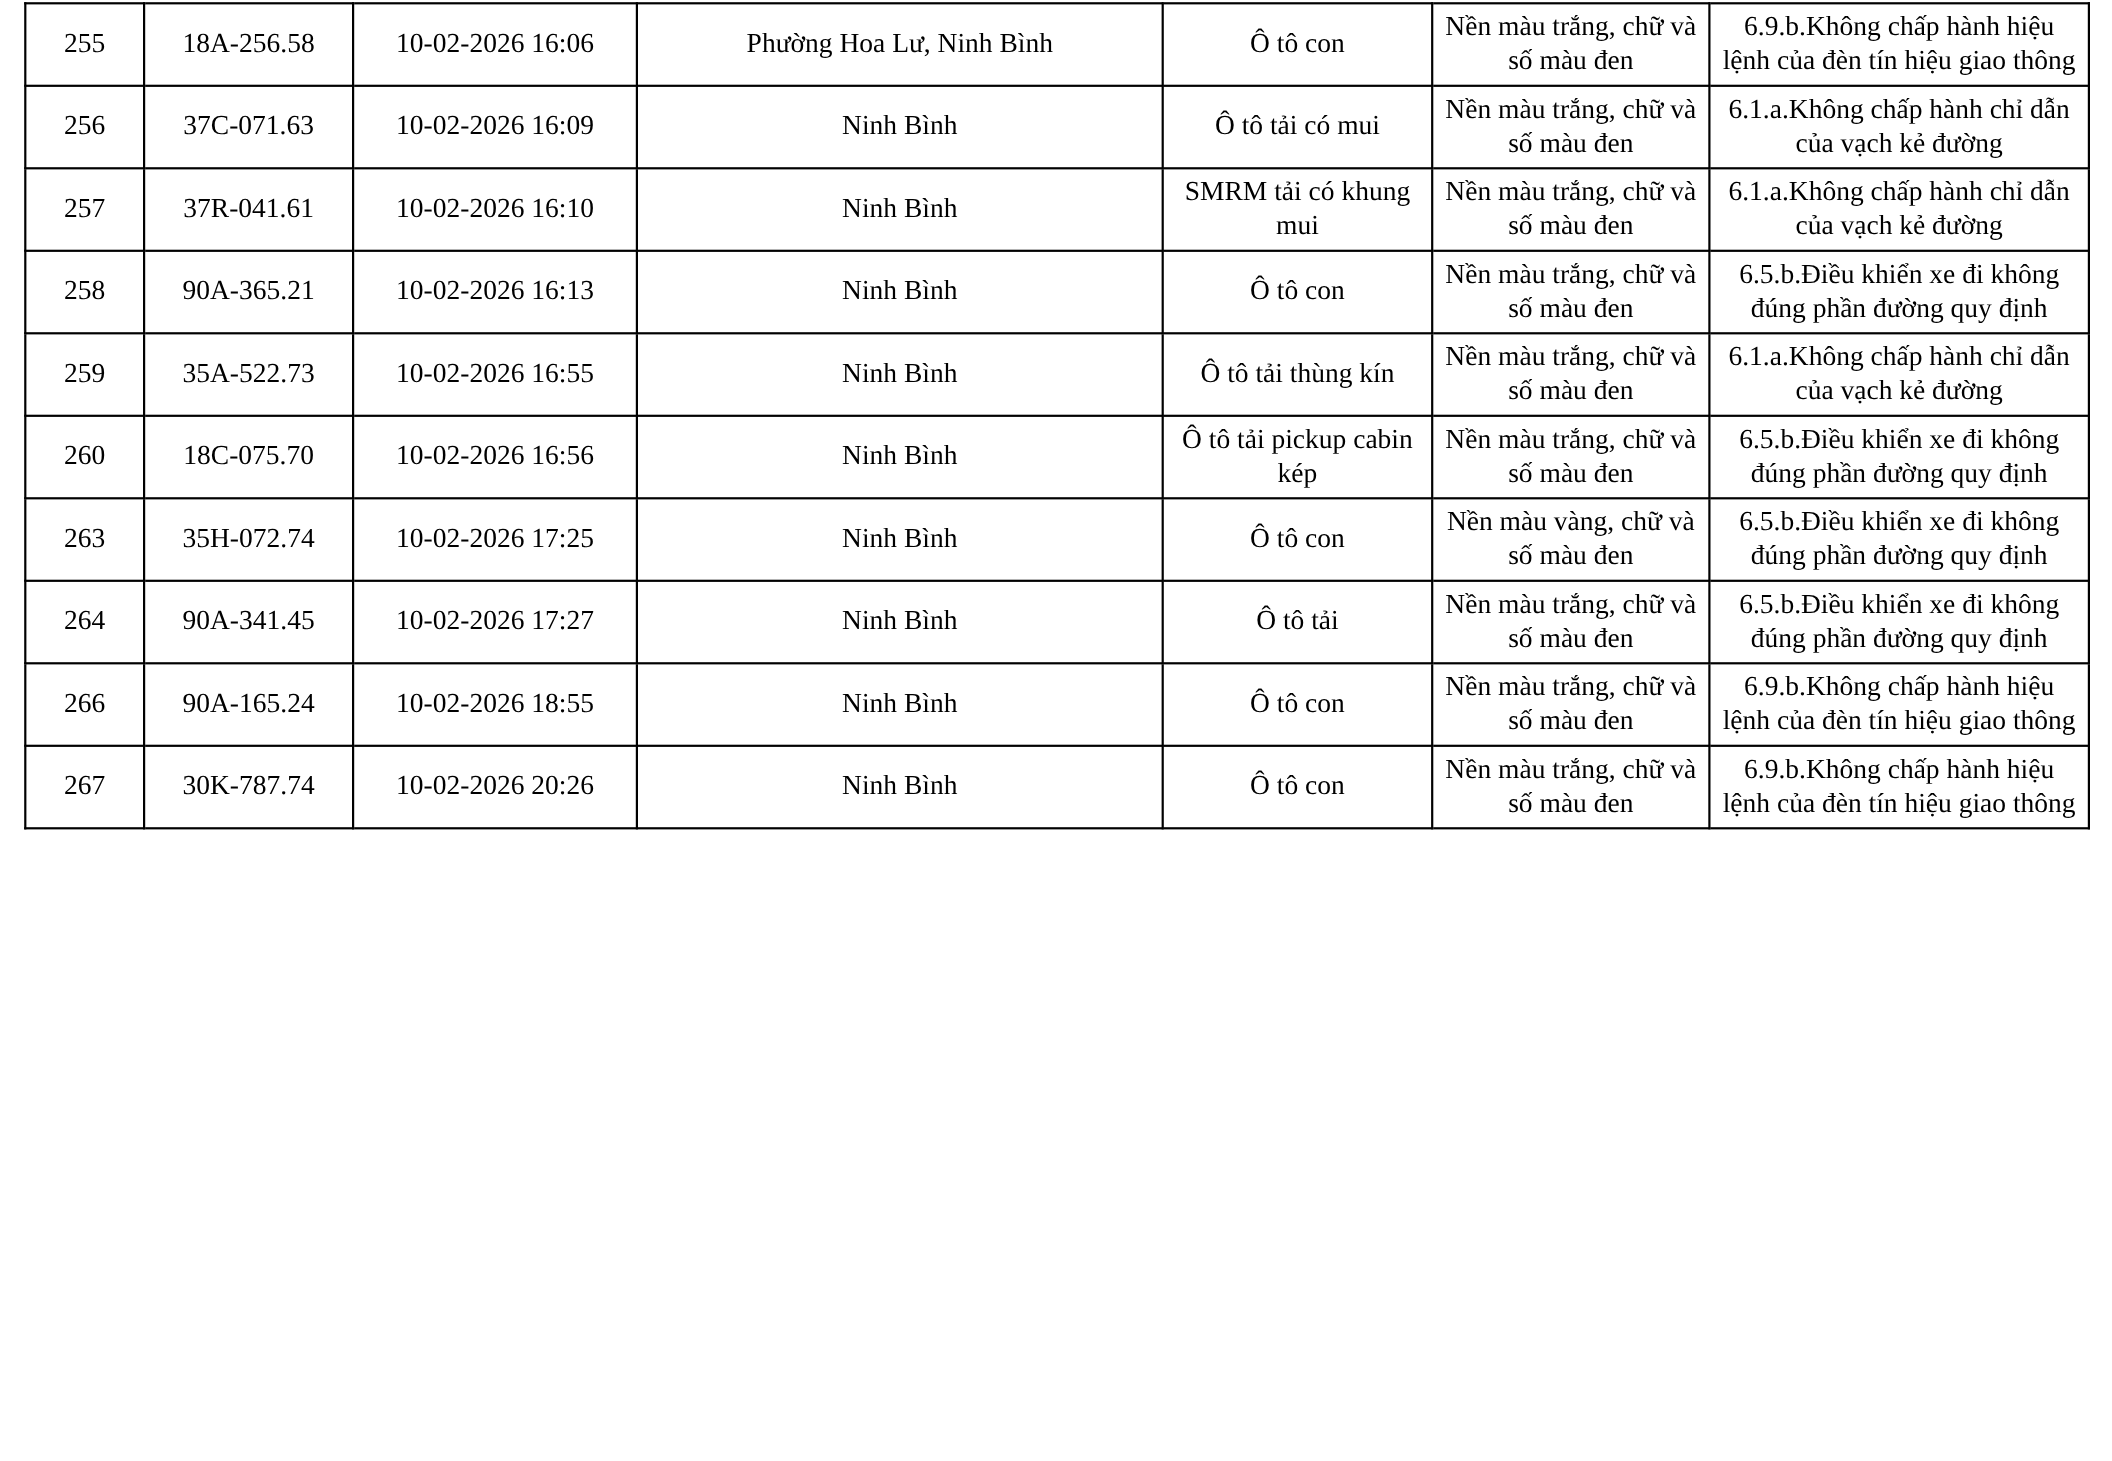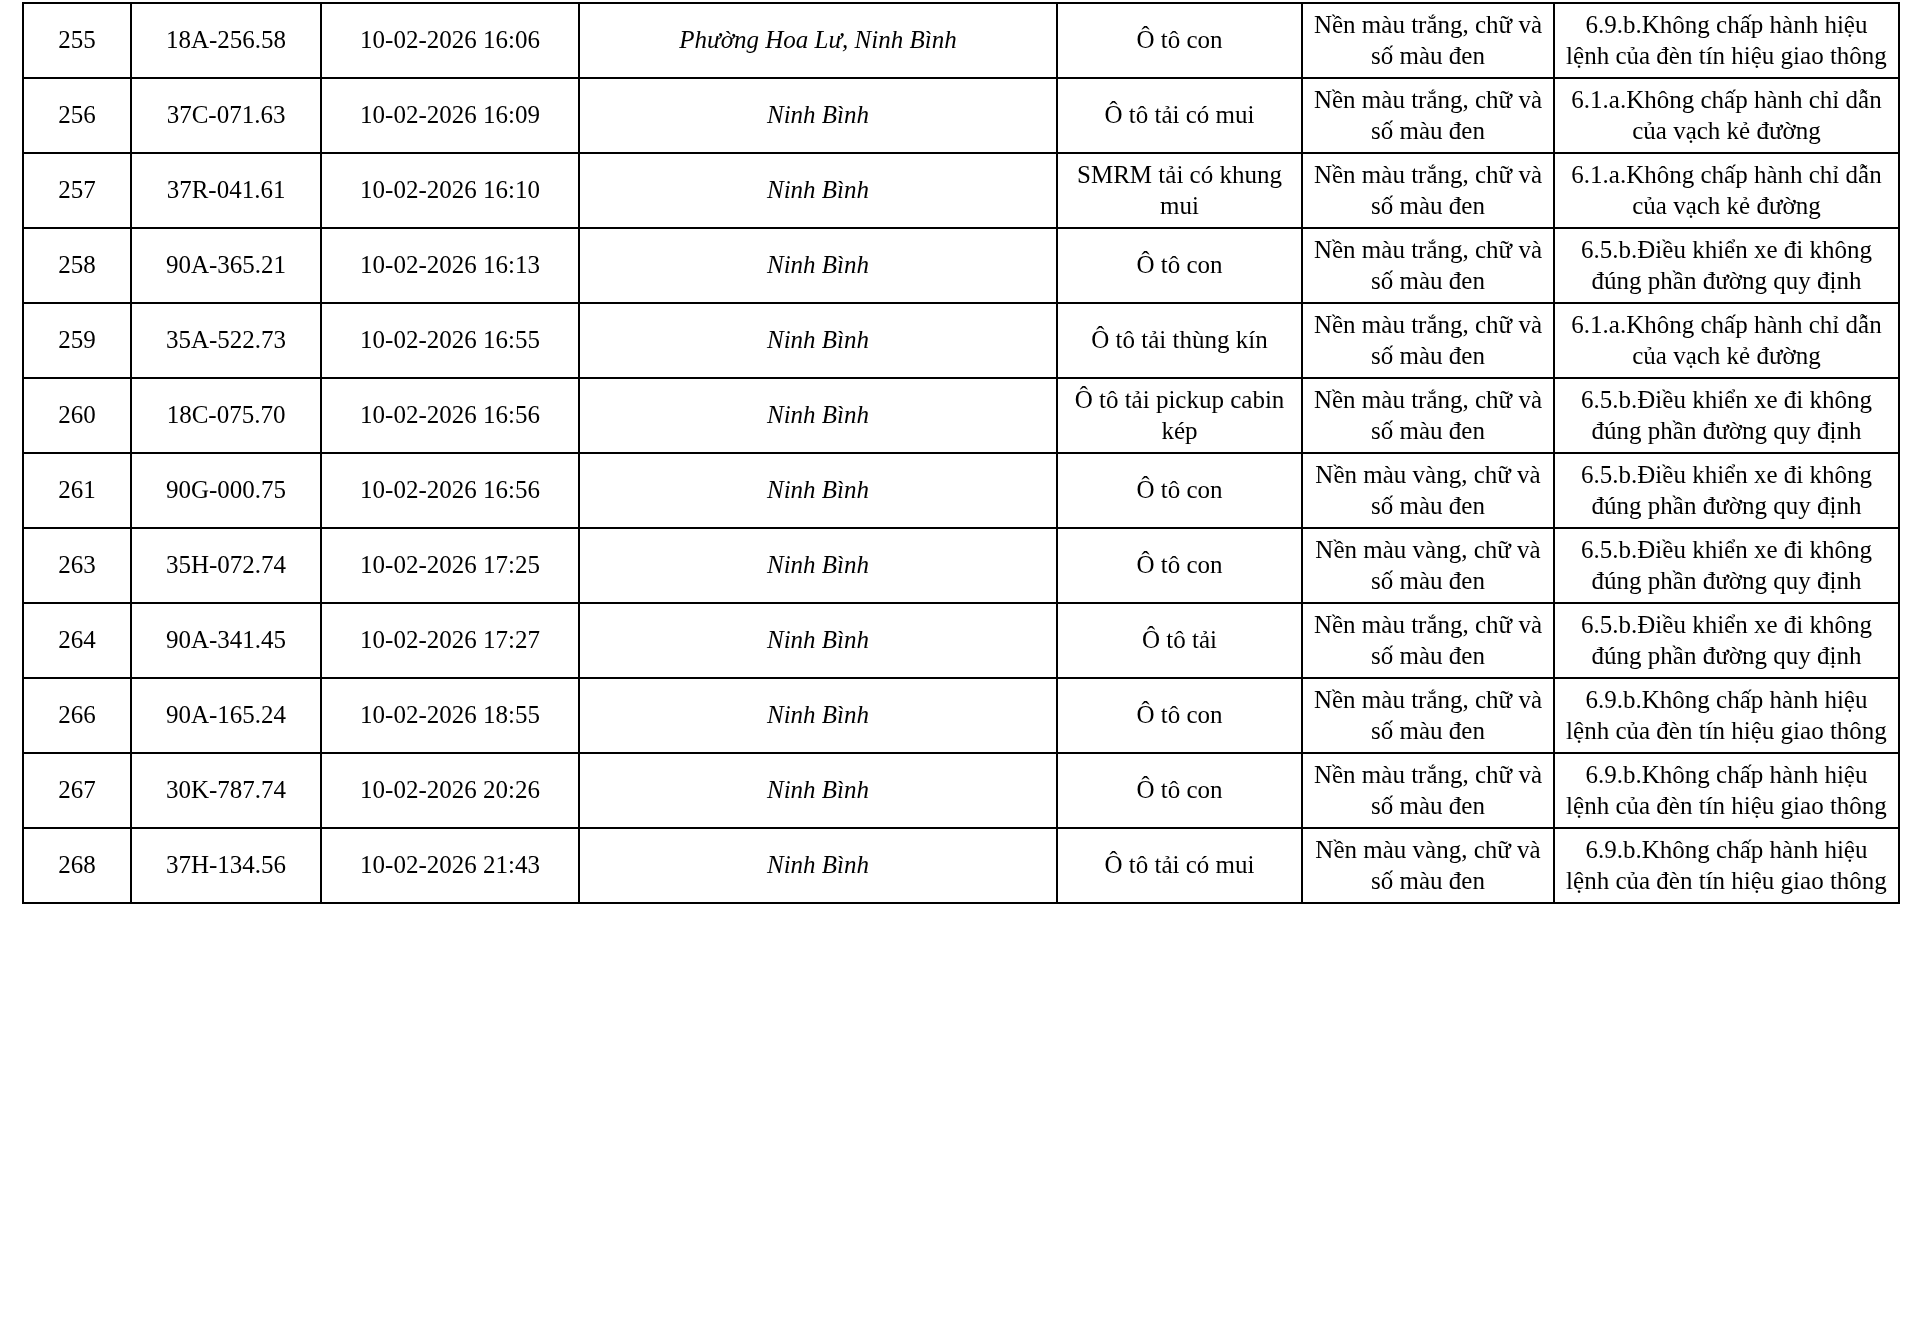--- a/index.html
+++ b/index.html
@@ -41,21 +41,21 @@
   col.c-plate { width: 190px; }
   col.c-time  { width: 258px; }
   col.c-place { width: 478px; }
   col.c-type  { width: 245px; }
   col.c-color { width: 252px; }
   col.c-act   { width: 345px; }
 
   td.stt   { font-size: 25px; }
   td.plate { font-size: 25px; margin-left: 20px; }
   td.time  { font-size: 25px; }
-  td.place { font-size: 25px; font-style: italic; }
+  td.place { font-size: 25px; }
   td.type  { font-size: 25px; border-radius: 23px; }
   td.color { font-size: 24px; }
   td.act   { font-size: 25px; }
 </style>
 </head>
 <body>
 
 <div class="page">
   <table class="violations">
     <colgroup>
@@ -116,29 +116,20 @@
       <tr>
         <td class="stt">260</td>
         <td class="plate">18C-075.70</td>
         <td class="time">10-02-2026 16:56</td>
         <td class="place">Ninh Bình</td>
         <td class="type">Ô tô tải pickup cabin kép</td>
         <td class="color">Nền màu trắng, chữ và số màu đen</td>
         <td class="act">6.5.b.Điều khiển xe đi không đúng phần đường quy định</td>
       </tr>
       <tr>
-        <td class="stt">261</td>
-        <td class="plate">90G-000.75</td>
-        <td class="time">10-02-2026 16:56</td>
-        <td class="place">Ninh Bình</td>
-        <td class="type">Ô tô con</td>
-        <td class="color">Nền màu vàng, chữ và số màu đen</td>
-        <td class="act">6.5.b.Điều khiển xe đi không đúng phần đường quy định</td>
-      </tr>
-      <tr>
         <td class="stt">263</td>
         <td class="plate">35H-072.74</td>
         <td class="time">10-02-2026 17:25</td>
         <td class="place">Ninh Bình</td>
         <td class="type">Ô tô con</td>
         <td class="color">Nền màu vàng, chữ và số màu đen</td>
         <td class="act">6.5.b.Điều khiển xe đi không đúng phần đường quy định</td>
       </tr>
       <tr>
         <td class="stt">264</td>
@@ -160,24 +151,15 @@
       </tr>
       <tr>
         <td class="stt">267</td>
         <td class="plate">30K-787.74</td>
         <td class="time">10-02-2026 20:26</td>
         <td class="place">Ninh Bình</td>
         <td class="type">Ô tô con</td>
         <td class="color">Nền màu trắng, chữ và số màu đen</td>
         <td class="act">6.9.b.Không chấp hành hiệu lệnh của đèn tín hiệu giao thông</td>
       </tr>
-      <tr>
-        <td class="stt">268</td>
-        <td class="plate">37H-134.56</td>
-        <td class="time">10-02-2026 21:43</td>
-        <td class="place">Ninh Bình</td>
-        <td class="type">Ô tô tải có mui</td>
-        <td class="color">Nền màu vàng, chữ và số màu đen</td>
-        <td class="act">6.9.b.Không chấp hành hiệu lệnh của đèn tín hiệu giao thông</td>
-      </tr>
     </tbody>
   </table>
 </div>
 
 </body></html>

